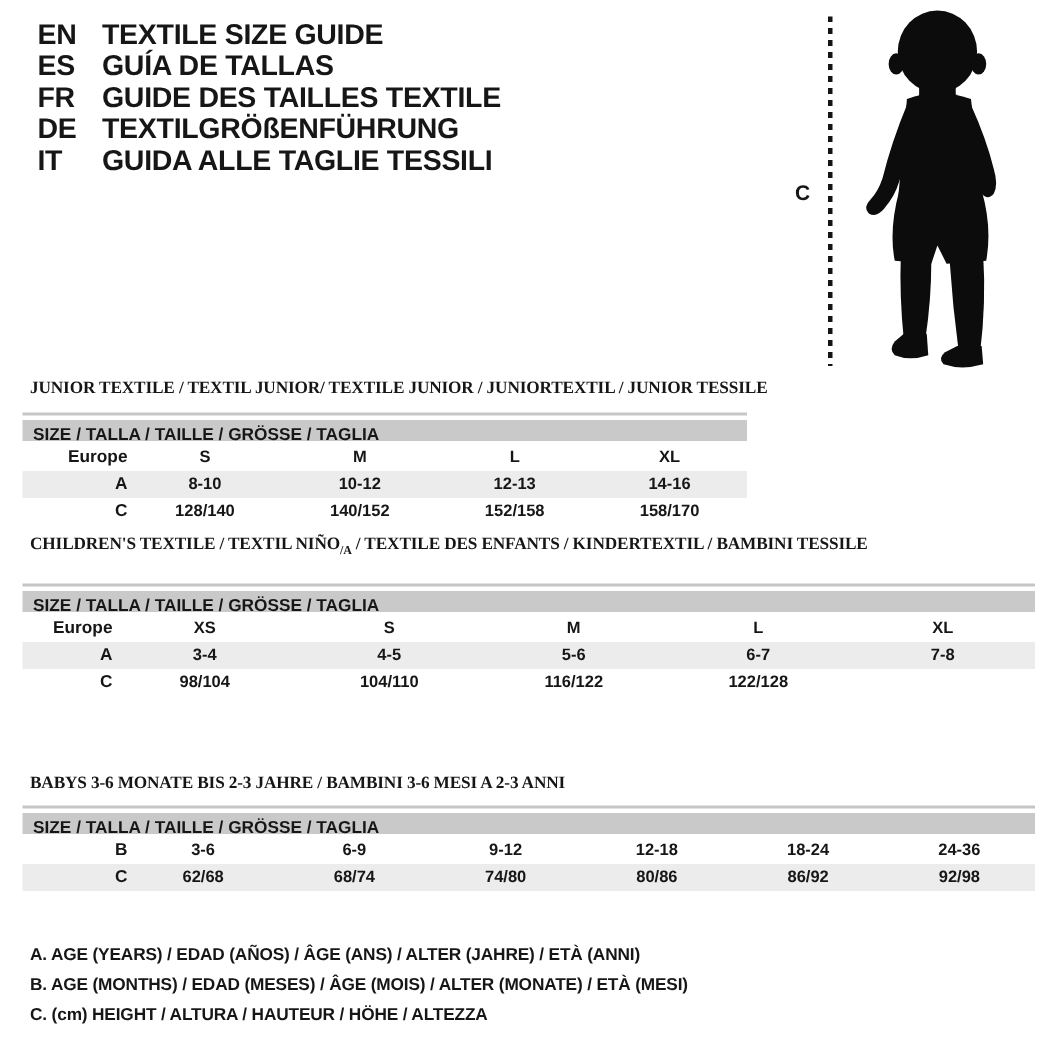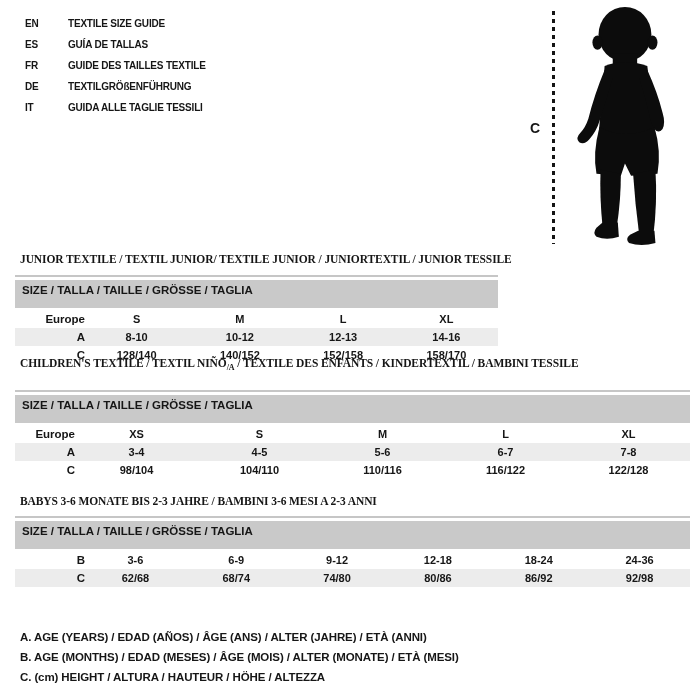--- a/index.html
+++ b/index.html
@@ -8,21 +8,21 @@
     background: #ffffff;
     font-family: "Liberation Sans", sans-serif;
     font-weight: bold;
     color: #161616;
     -webkit-font-smoothing: antialiased;
   }
   .canvas { position: relative; width: 700px; height: 700px; overflow: hidden; }
 
   
   .lang-list { position: absolute; left: 25px; top: 13px; }
-  .lang-row { display: flex; line-height: 21px; font-size: 10px; letter-spacing: -0.2px; }
+  .lang-row { display: flex; line-height: 21px; font-size: 19px; letter-spacing: -0.2px; }
   .lang-code { width: 43px; }
 
   
   .diagram { position: absolute; left: 528px; top: 4px; width: 166px; height: 248px; }
   .measure-label { position: absolute; left: 2px; top: 116px; font-size: 14px; }
   .dotted-line {
     position: absolute; left: 24px; top: 7px; width: 3px; height: 233px;
     background: repeating-linear-gradient(to bottom, #141414 0 4px, transparent 4px 8px);
   }
   .figure { position: absolute; left: 40px; top: 1px; }
@@ -38,21 +38,21 @@
   }
   .title-sub { font-size: 8px; vertical-align: sub; }
   .gap-junior   { height: 9px; }
   .gap-children { height: 15px; }
   .gap-babies   { height: 8px; }
 
   .size-table { border-top: 2px solid #c6c6c6; padding-top: 3px; }
   .table-narrow { width: 483px; }
   .table-wide   { width: 675px; }
   .size-table-header {
-    background: #c9c9c9; height: 28px; line-height: 20px;
+    background: #c9c9c9; height: 14px; line-height: 20px;
     padding-left: 7px; font-size: 11.5px; margin-bottom: 2px;
   }
   .trow { display: grid; height: 18px; line-height: 18px; font-size: 11px; }
   .cols-4 { grid-template-columns: 70px repeat(4, 1fr); }
   .cols-5 { grid-template-columns: 60px repeat(5, 1fr); }
   .cols-6 { grid-template-columns: 70px repeat(6, 1fr); }
   .trow .row-label { text-align: right; padding-left: 7px; font-size: 11.5px; }
   .trow .cell { text-align: center; }
   .shaded { background: #ececec; }
 
@@ -157,29 +157,28 @@
         <span class="cell">3-4</span>
         <span class="cell">4-5</span>
         <span class="cell">5-6</span>
         <span class="cell">6-7</span>
         <span class="cell">7-8</span>
       </div>
       <div class="trow cols-5">
         <span class="row-label">C</span>
         <span class="cell">98/104</span>
         <span class="cell">104/110</span>
-        <span class="cell">110/116</span>
         <span class="cell">116/122</span>
         <span class="cell">122/128</span>
       </div>
     </div>
   </div>
 
   <div class="section section-babies">
-    <div class="section-title" style="margin-top:0;">BABYS 3-6 MONATE BIS 2-3 JAHRE / BAMBINI 3-6 MESI A 2-3 ANNI</div>
+    <div class="section-title" style="margin-top:21px;">BABYS 3-6 MONATE BIS 2-3 JAHRE / BAMBINI 3-6 MESI A 2-3 ANNI</div>
     <div class="gap-babies"></div>
     <div class="size-table table-wide">
       <div class="size-table-header">SIZE / TALLA / TAILLE / GRÖSSE / TAGLIA</div>
       <div class="trow cols-6">
         <span class="row-label">B</span>
         <span class="cell">3-6</span>
         <span class="cell">6-9</span>
         <span class="cell">9-12</span>
         <span class="cell">12-18</span>
         <span class="cell">18-24</span>

